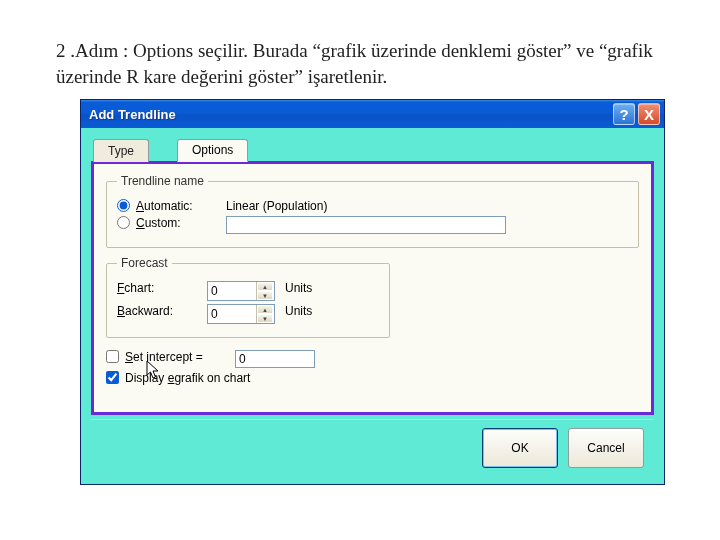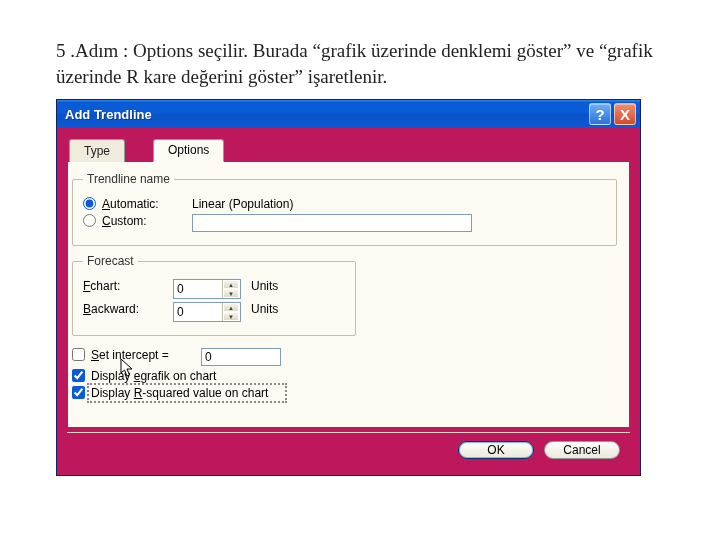--- a/index.html
+++ b/index.html
@@ -18,22 +18,23 @@
   .instruction {
     font-family: "Times New Roman", serif;
     font-size: 19px;
     line-height: 1.35;
     color: #222;
     margin-bottom: 10px;
   }
   .window {
     width: 585px;
     border: 1px solid #0a246a;
-    background: #be185d;
+    background: #5eead4;
     box-shadow: 0 0 0 #000;
+    margin-left: 24px;
   }
   .titlebar {
     height: 28px;
     background: linear-gradient(to bottom, #3b8ae6 0%, #0a5bd6 8%, #0a5bd6 45%, #0a52c6 55%, #0a5bd6 100%);
     display: flex;
     align-items: center;
     padding: 0 4px 0 8px;
     color: #fff;
   }
   .titlebar .title {
@@ -84,23 +85,23 @@
     position: relative;
     top: 1px;
     color: #222;
   }
   .tab.active {
     background: #fbfaf3;
     border-bottom: 1px solid #fbfaf3;
     margin-bottom: -1px;
   }
   .tabpanel {
-    border: 1px solid #6d28d9;
+    border: 3px solid #6d28d9;
     background: #fbfaf3;
-    padding: 10px 12px 24px 4px;
+    padding: 10px 12px 24px 12px;
     position: relative;
     top: 0;
   }
   fieldset.group {
     border: 1px solid #c3bfa8;
     border-radius: 2px;
     padding: 8px 10px 10px 10px;
     margin: 0 0 8px 0;
     background: #fbfaf3;
   }
@@ -168,24 +169,24 @@
   .buttons-row {
     display: flex;
     justify-content: flex-end;
     gap: 10px;
     padding: 8px 10px 10px 0;
     border-top: 1px solid #d6d2c2;
     margin-top: 4px;
   }
   .btn {
     min-width: 76px;
-    height: 18px;
+    height: 40px;
     border: 1px solid #919b9c;
     background: linear-gradient(to bottom, #fdfdfb, #ece9d8);
-    border-radius: 10px;
+    border-radius: 3px;
     font-family: inherit;
     font-size: 12px;
     padding: 0 12px;
     cursor: default;
   }
   .btn.default {
     border: 1px solid #003c74;
     box-shadow: inset 0 0 0 1px #7dbef0;
   }
   .highlight-frame {
@@ -198,21 +199,21 @@
     width: 14px;
     height: 20px;
     pointer-events: none;
   }
   .cursor-arrow svg { display: block; }
 </style>
 </head>
 <body>
 
 <div class="page">
-  <div class="instruction">5 .Adım : Options seçilir. Burada “grafik üzerinde denklemi göster” ve “grafik üzerinde R kare değerini göster” işaretlenir.</div>
+  <div class="instruction">2 .Adım : Options seçilir. Burada “grafik üzerinde denklemi göster” ve “grafik üzerinde R kare değerini göster” işaretlenir.</div>
 
   <div class="window">
     <div class="titlebar">
       <div class="title">Add Trendline</div>
       <div class="titlebar-btn help-btn">
         <span>?</span>
       </div>
       <div class="titlebar-btn close-btn">
         <span>X</span>
       </div>
@@ -274,25 +275,20 @@
           <input type="checkbox" class="check" style="">
           <span style="width:110px"><span class="u">S</span><span>et intercept =</span></span>
           <input type="text" class="text-in" style="width: 80px;" value="0">
         </div>
 
         <div class="row">
           <input type="checkbox" class="check" checked="" style="">
           <span><span>Display </span><span class="u">e</span><span>grafik on chart</span></span>
         </div>
 
-        <div class="row" style="position:relative">
-          <input type="checkbox" class="check" checked="" style="">
-          <span><span>Display </span><span class="u">R</span><span>-squared value on chart</span></span>
-          <span class="highlight-frame" style="left:17px; top:-1px; width:196px; height:16px;"></span>
-        </div>
 
         <div class="cursor-arrow" style="left:52px; top:196px;">
           <svg width="14" height="20" viewBox="0 0 14 20">
             <path d="M1 1 L1 15 L4.5 12 L7 18 L9.5 17 L7 11 L12 11 Z" fill="#fff" stroke="#000" stroke-width="1"></path>
           </svg>
         </div>
 
       </div>
 
       <div class="buttons-row">

